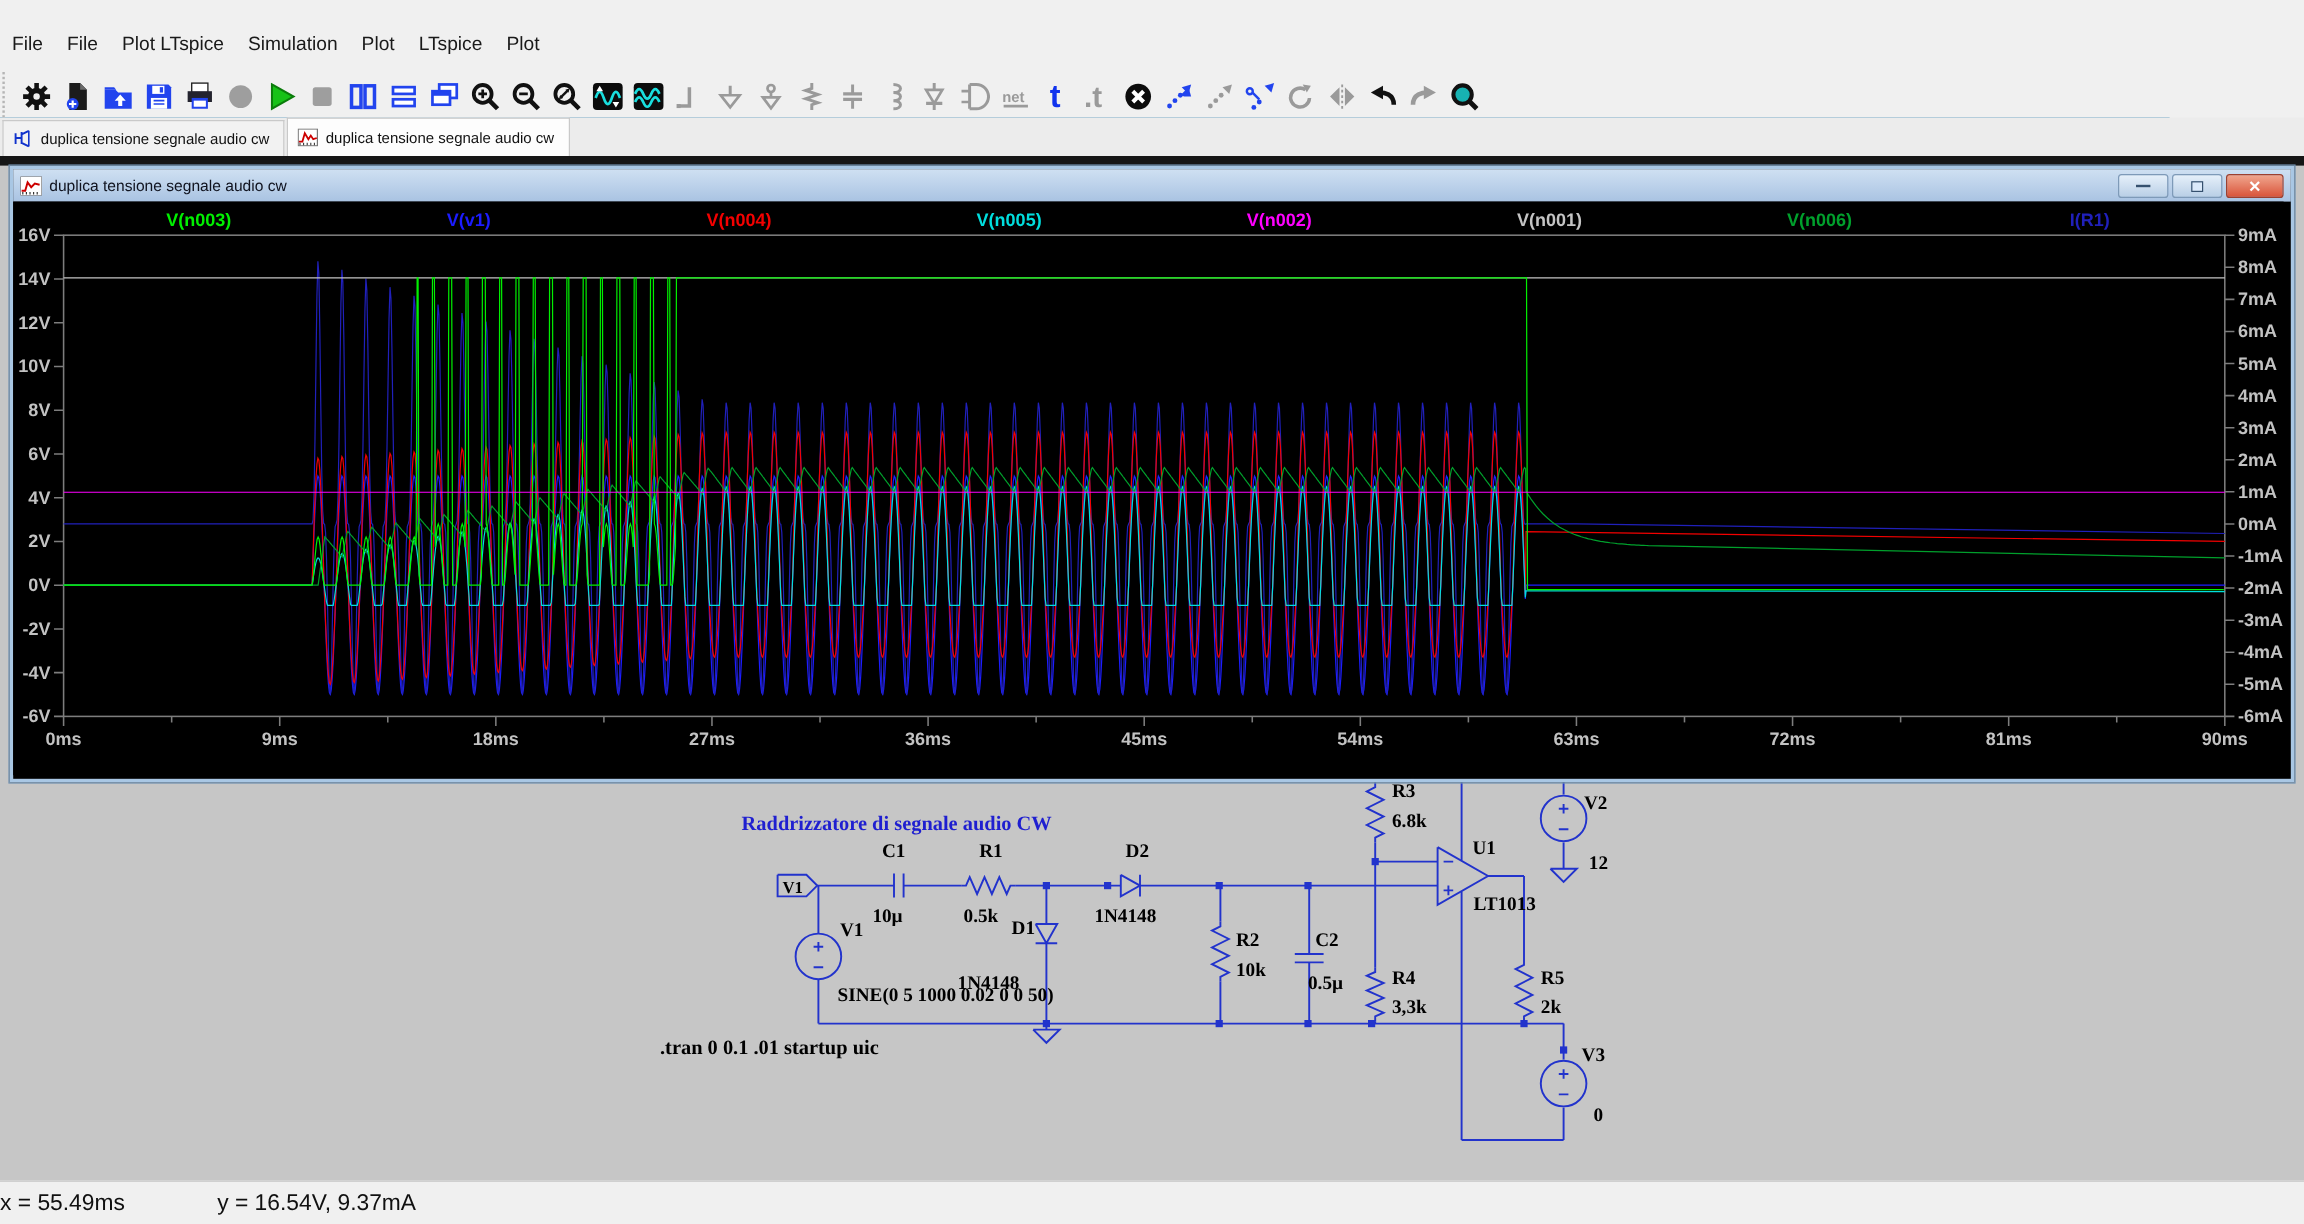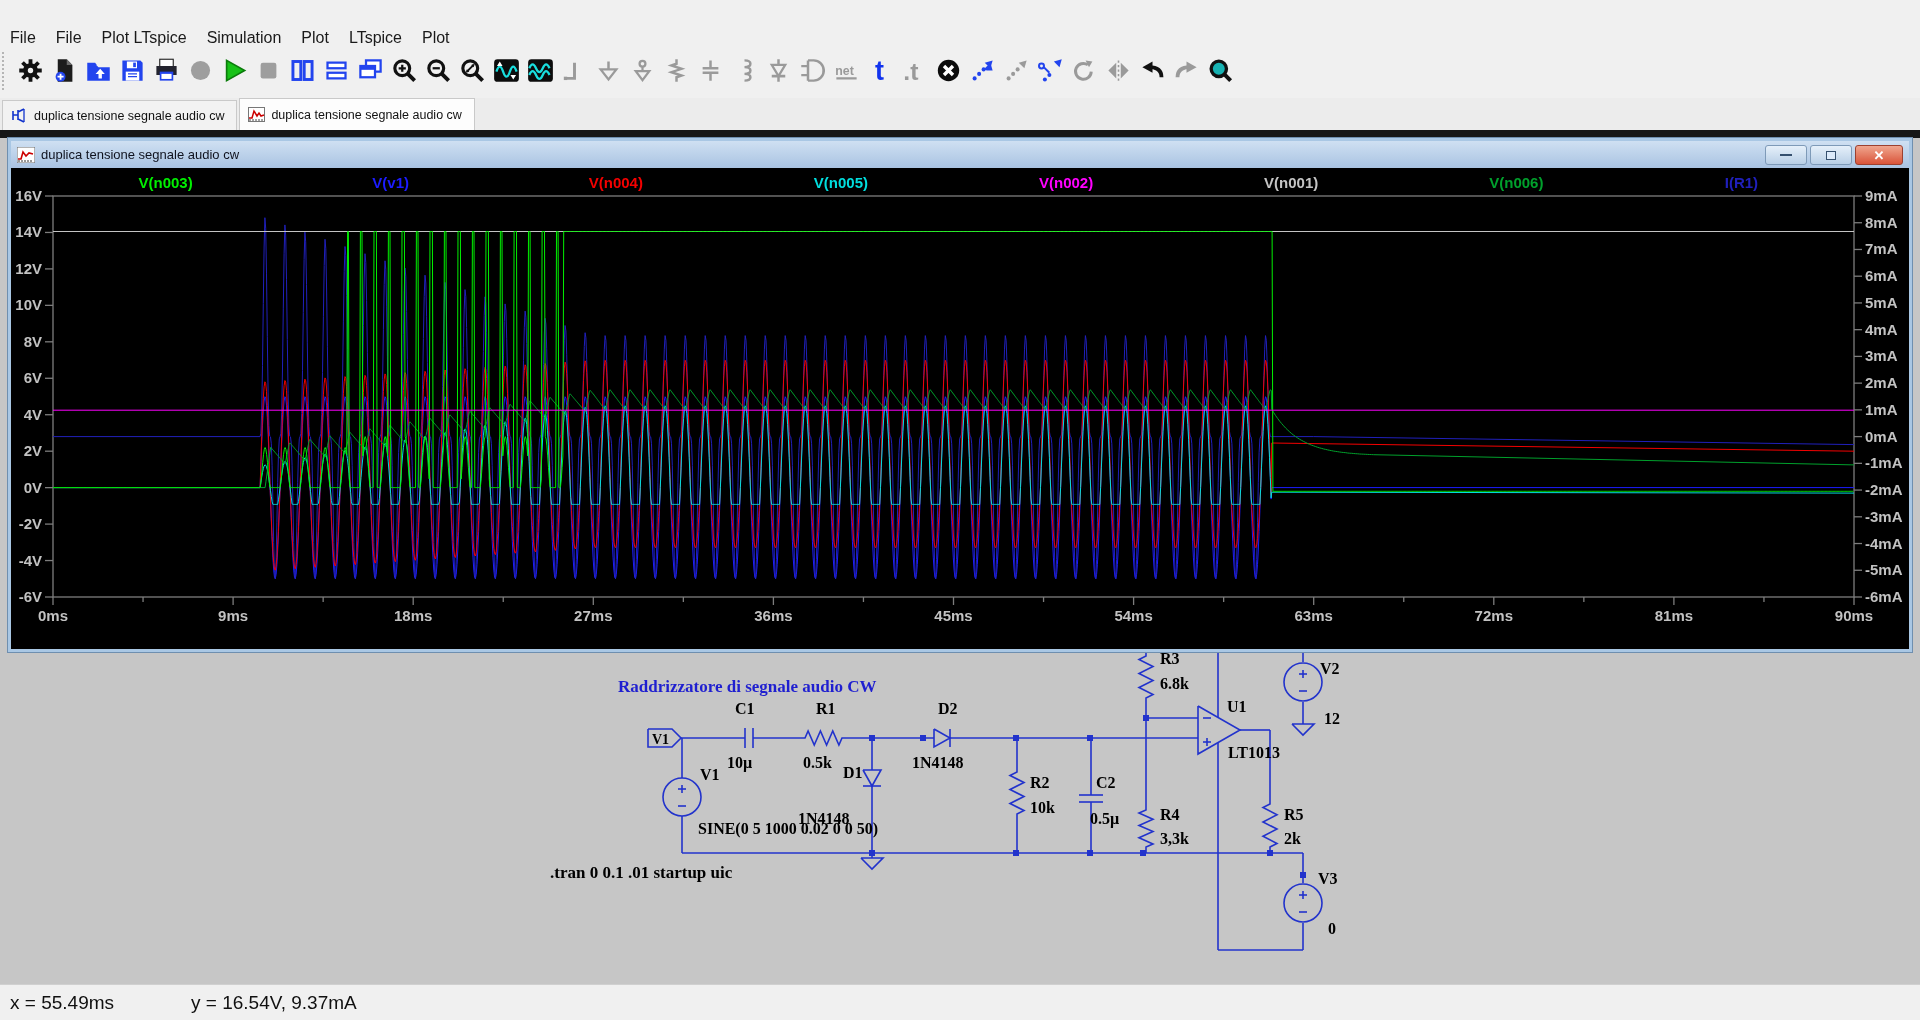--- a/index.html
+++ b/index.html
@@ -13,21 +13,21 @@
   .win-btn{width:46px;height:24px;display:flex;align-items:center;justify-content:center;color:#444;}
   .min-glyph{width:11px;height:0;border-top:1.5px solid #444;display:block;}
   .restore-glyph{position:relative;width:11px;height:11px;display:block;}
   .restore-glyph .b1{position:absolute;left:0;bottom:0;width:8px;height:8px;border:1.2px solid #444;background:#f2f2f2;}
   .restore-glyph .b2{position:absolute;right:0;top:0;width:8px;height:8px;border:1.2px solid #444;}
   .close-glyph{font-size:17px;line-height:17px;color:#444;}
   #menubar{position:absolute;left:0;top:24px;width:1920px;height:28px;background:#f0f0f0;
     display:flex;align-items:center;font-size:16px;color:#1a1a1a;}
   .menu-item{padding:4px 10px;cursor:default;}
   #toolbar{position:absolute;left:0;top:52px;width:1808px;height:46px;background:#f0f0f0;
-    border-bottom:5px solid #0369a1;display:flex;align-items:flex-start;}
+    border-bottom:5px solid #0369a1;display:flex;align-items:flex-end;}
   #tb-handle{width:5px;height:38px;margin:0 4px 0 2px;border-left:2px dotted #b5b5b5;}
   .tb-btn{width:34px;height:36px;display:flex;align-items:center;justify-content:center;}
   .tb-btn svg{width:27px;height:27px;}
   
   #tabbar{position:absolute;left:0;top:98px;width:1920px;height:32px;background:#ececec;display:flex;align-items:flex-end;}
   .tab{height:29px;display:flex;align-items:center;gap:6px;padding:0 12px 0 8px;font-size:12.5px;color:#111;
     background:#f2f2f2;border:1px solid #c9c9c9;border-bottom:none;margin-left:2px;}
   .tab.active{background:#fdfdfd;height:31px;}
   .tab svg{width:17px;height:15px;}
   
@@ -46,21 +46,21 @@
   .wv-btn{width:40px;height:18px;border:1px solid #7e9ab8;border-radius:3px;
     background:linear-gradient(#e6f0fa,#b9cfe6);display:flex;align-items:center;justify-content:center;}
   .wv-btn.close{width:46px;background:linear-gradient(#f0a68e,#d9543a);border-color:#9c4030;color:#fff;
     font-size:13px;font-weight:bold;}
   .wv-min{width:12px;height:0;border-top:2px solid #35506e;display:block;}
   .wv-restore{width:8px;height:7px;border:1.5px solid #35506e;display:block;background:#dceafa;}
   #plotarea{position:absolute;left:0;top:27px;width:1892px;height:478px;background:#000;}
   
   #statusbar{position:absolute;left:0;top:984px;width:1920px;height:36px;background:#f0f0f0;
     border-top:1px solid #d0d0d0;display:flex;align-items:center;font-size:19px;color:#101010;}
-  #statusbar span{margin-left:10px;}
+  #statusbar span{}
   #statusbar .gap{margin-left:77px;}
   .schem-text{font-family:"Liberation Serif",serif;font-weight:bold;}
 </style>
 </head>
 <body>
 
 <div id="stage">
 
 
   <div id="menubar">

